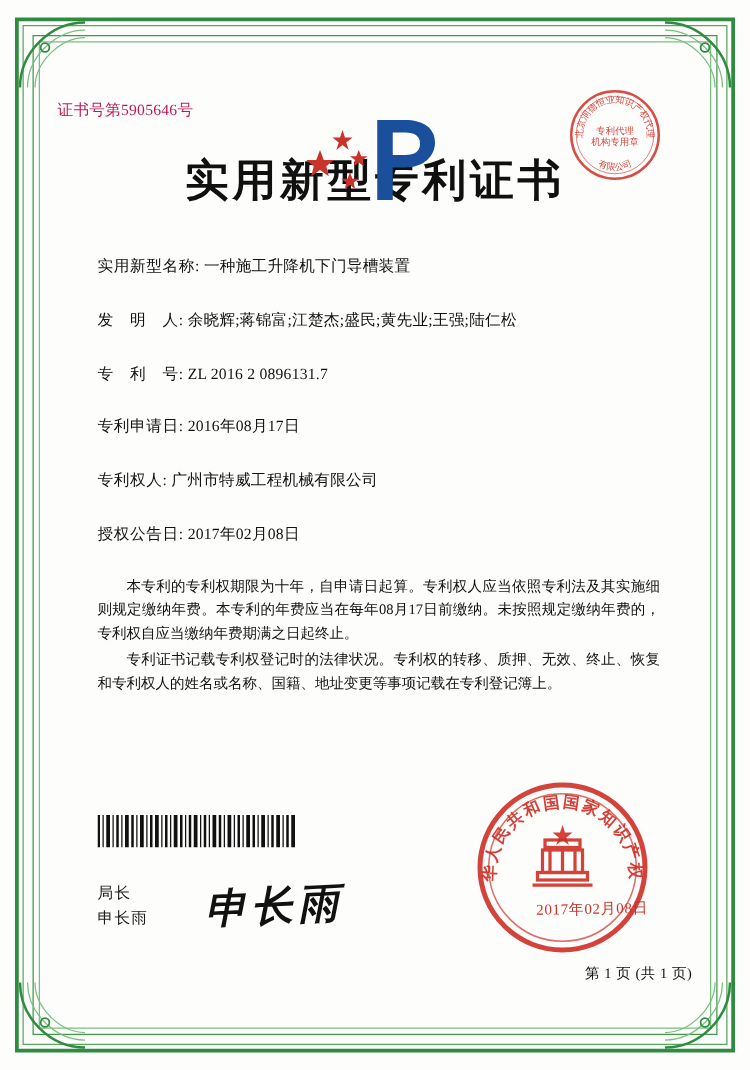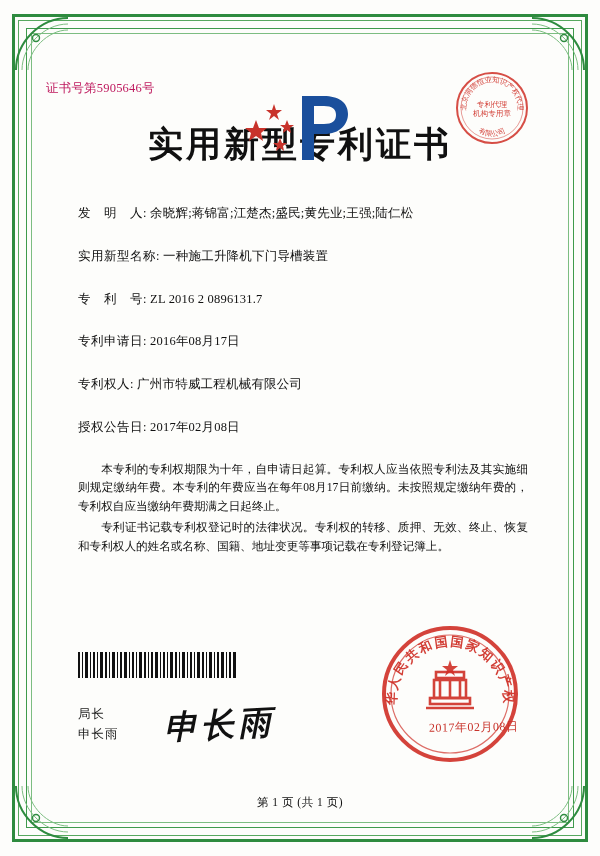--- a/index.html
+++ b/index.html
@@ -182,22 +182,22 @@
     bottom: 74px;
     font-size: 12px;
     color: #c8342c;
     letter-spacing: 0.5px;
     transform: rotate(-1deg);
   }
 
   .page-footer {
     position: absolute;
     left: 0; right: 0;
-    bottom: 0;
-    text-align: center;
+    bottom: 24px;
+    text-align: right;
     font-size: 11.5px;
     color: #111;
     letter-spacing: 0.5px;
   }
 </style>
 </head>
 <body>
 
 <div class="certificate">
 
@@ -267,26 +267,26 @@
         </text>
       </svg>
     </div>
 
     <div class="cert-number">证书号第5905646号</div>
 
     <div class="title">实用新型专利证书</div>
 
     <div class="fields">
       <div class="field-row">
+        <span class="label">实用新型名称:</span>
+        <span class="value">一种施工升降机下门导槽装置</span>
+      </div>
+      <div class="field-row">
         <span class="label">发　明　人:</span>
         <span class="value">余晓辉;蒋锦富;江楚杰;盛民;黄先业;王强;陆仁松</span>
-      </div>
-      <div class="field-row">
-        <span class="label">实用新型名称:</span>
-        <span class="value">一种施工升降机下门导槽装置</span>
       </div>
       <div class="field-row">
         <span class="label">专　利　号:</span>
         <span class="value">ZL 2016 2 0896131.7</span>
       </div>
       <div class="field-row">
         <span class="label">专利申请日:</span>
         <span class="value">2016年08月17日</span>
       </div>
       <div class="field-row">

